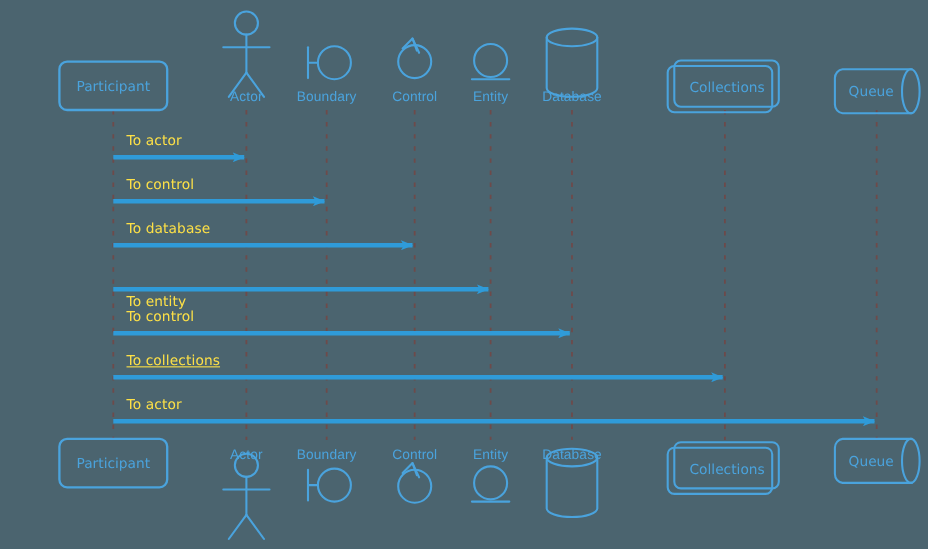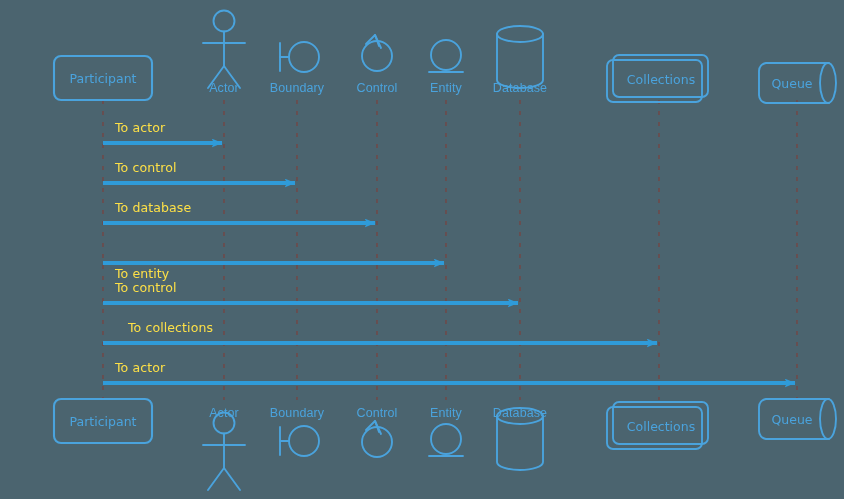--- a/index.html
+++ b/index.html
@@ -160,16 +160,16 @@
       <div class="lbl" style="left: 377px; top: 406px;">Control</div>
       <div class="lbl" style="left: 446px; top: 406px;">Entity</div>
       <div class="lbl" style="left: 520px; top: 406px;">Database</div>
       <div class="box-lbl" style="left: 661px; top: 426px;">Collections</div>
       <div class="box-lbl" style="left: 792px; top: 419px;">Queue</div>
       <div class="msg-lbl" style="left: 115px; top: 120px;">To actor</div>
       <div class="msg-lbl" style="left: 115px; top: 160px;">To control</div>
       <div class="msg-lbl" style="left: 115px; top: 200px;">To database</div>
       <div class="msg-lbl" style="left: 115px; top: 240px; margin-top: 26px;">To entity</div>
       <div class="msg-lbl" style="left: 115px; top: 280px;">To control</div>
-      <div class="msg-lbl" style="left: 128px; top: 320px;">To collections</div>
+      <div class="msg-lbl" style="left: 115px; top: 320px; text-decoration: underline;">To collections</div>
       <div class="msg-lbl" style="left: 115px; top: 360px;">To actor</div>
     </div>
 </div>
 
 </body></html>

